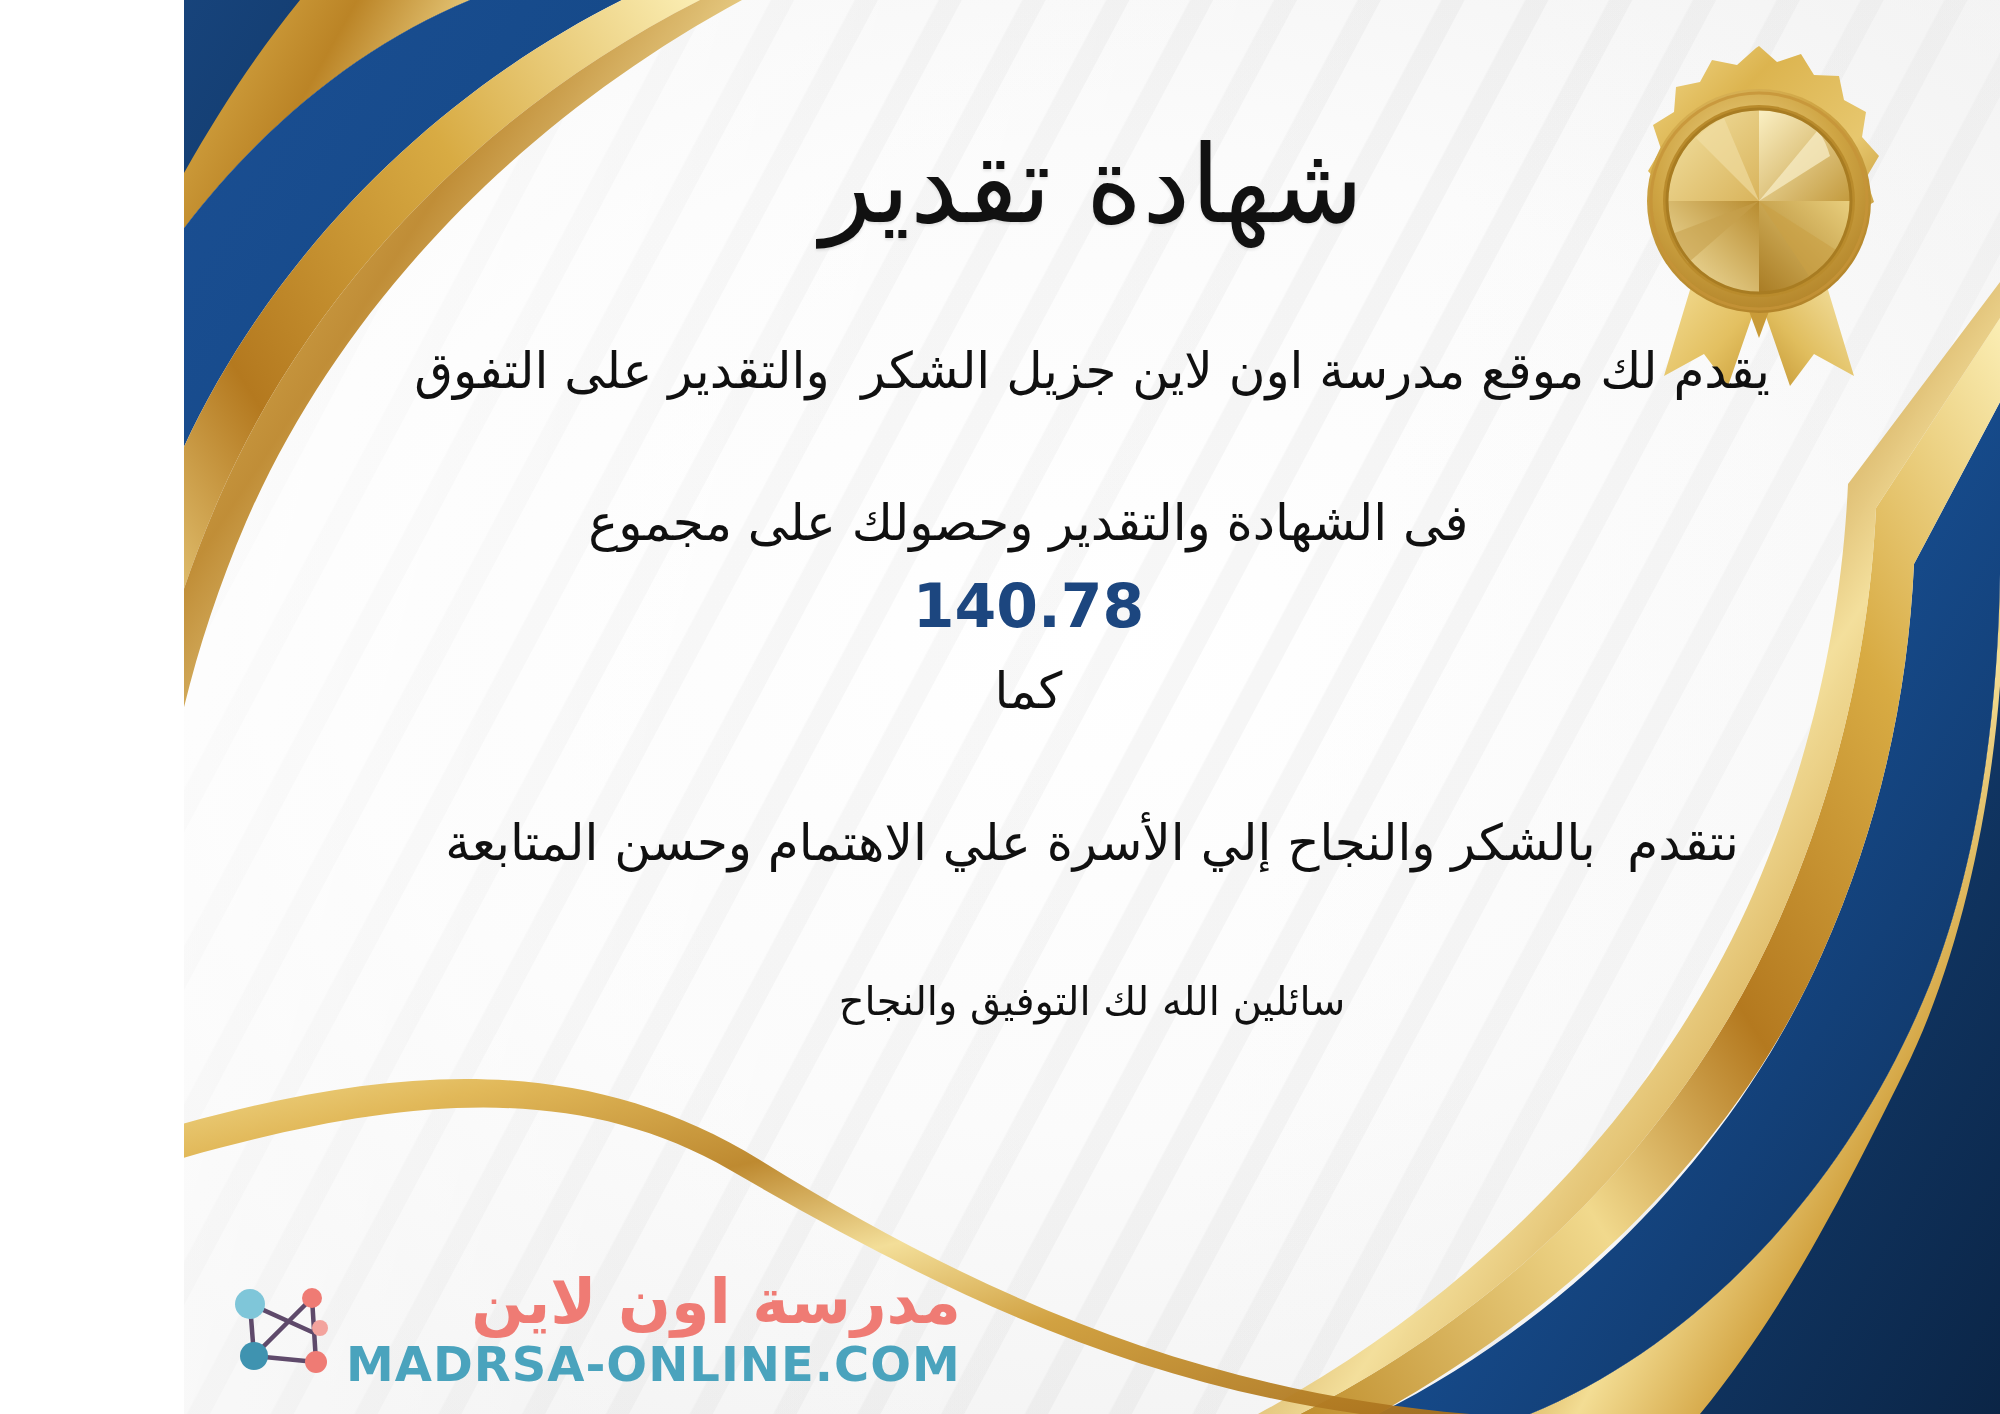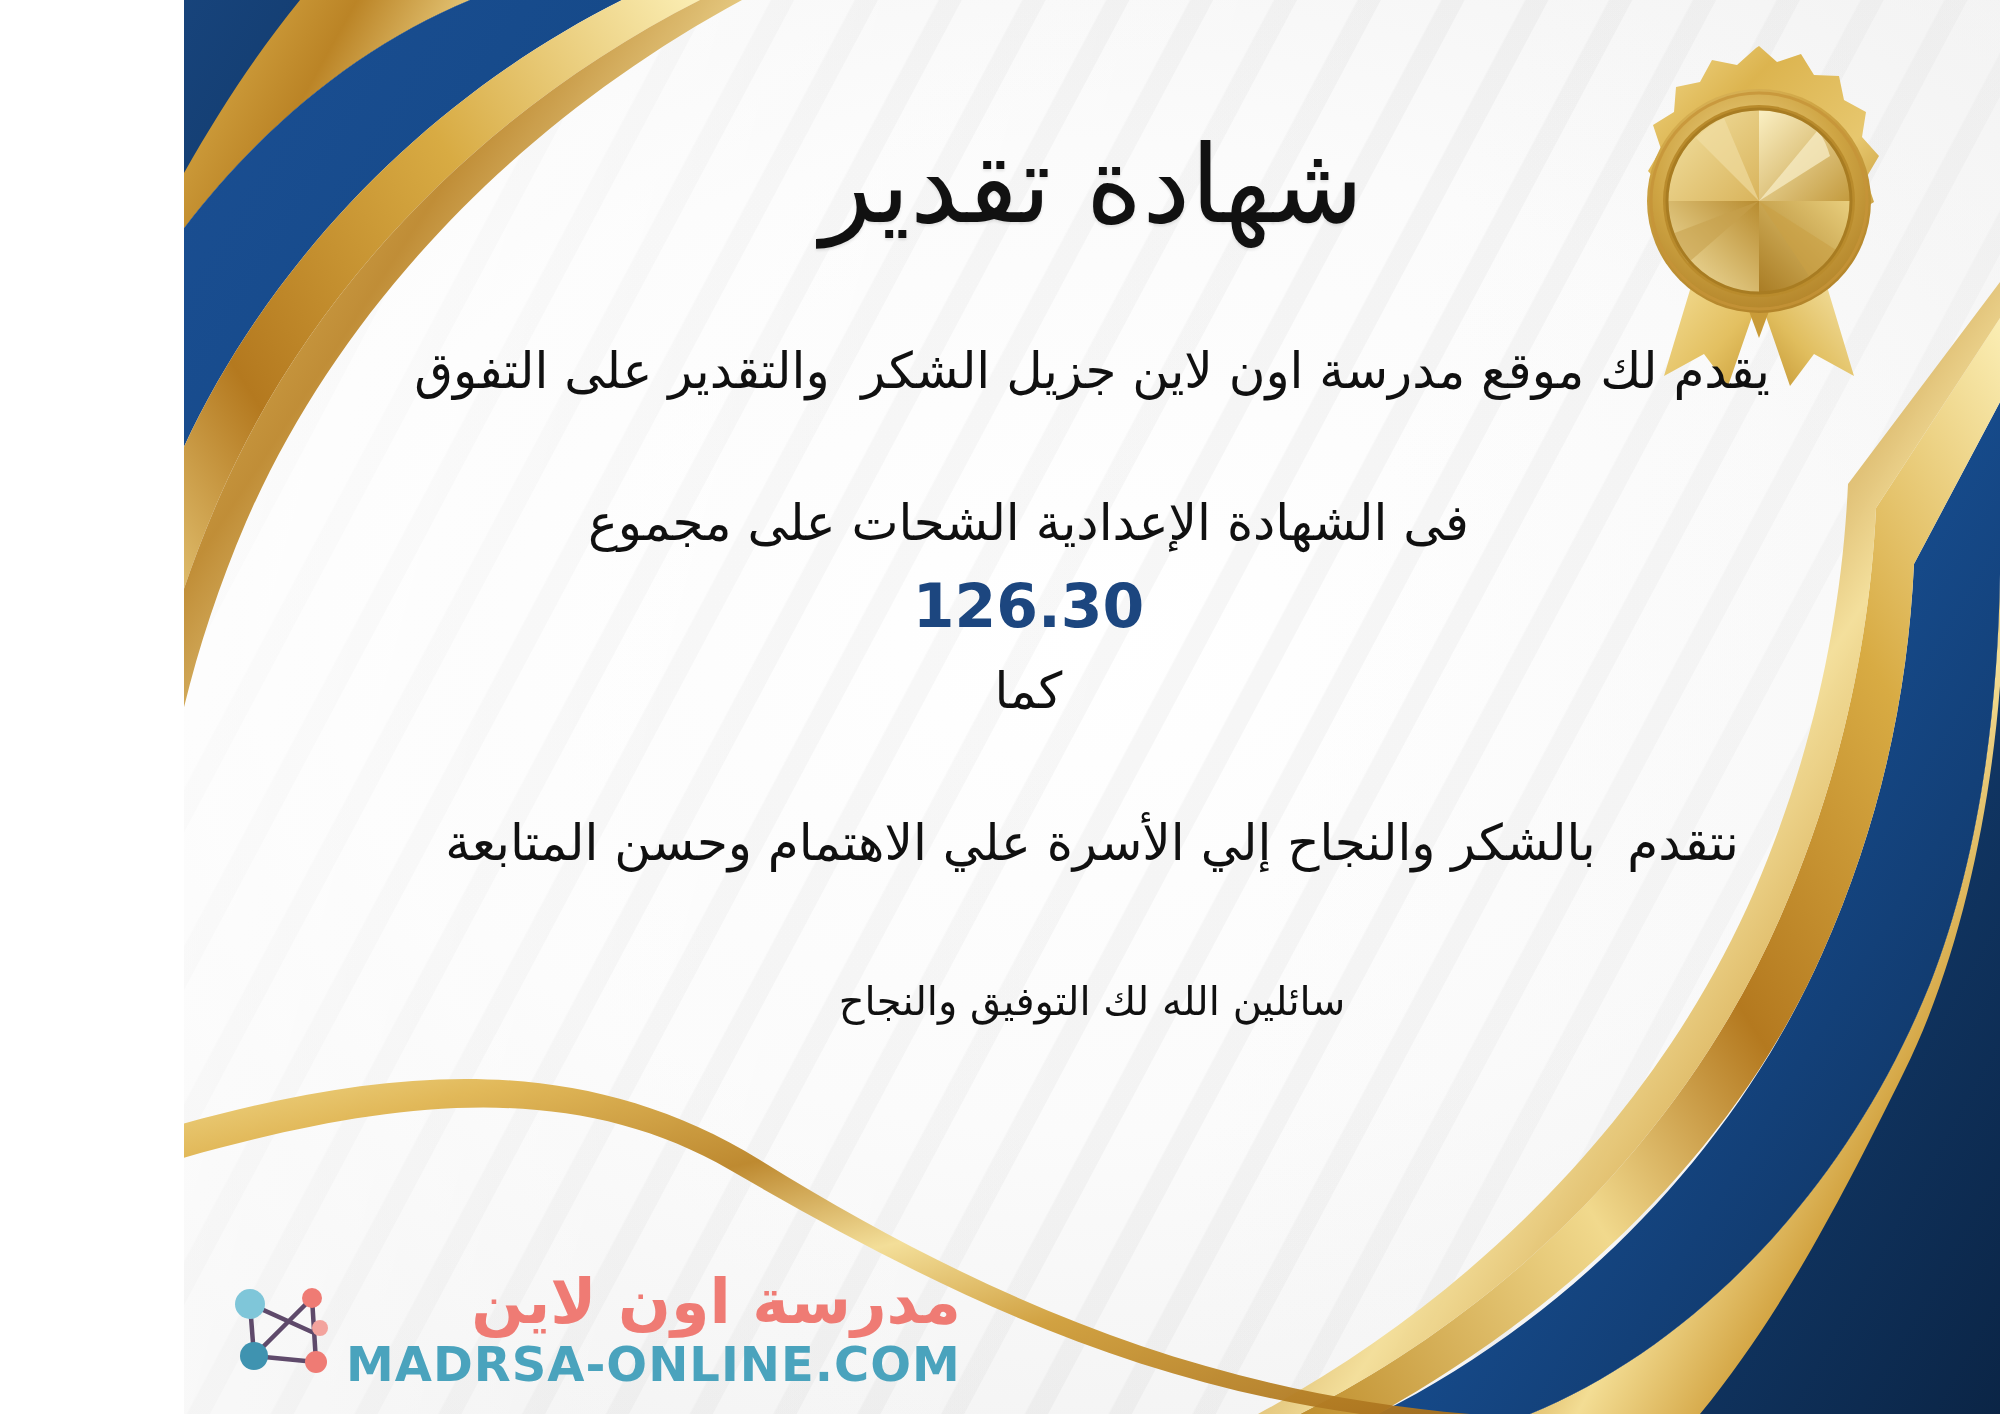--- a/index.html
+++ b/index.html
@@ -289,22 +289,22 @@
   </div>
 
   <div class="content">
 
     <div class="cert-title">شهادة تقدير</div>
 
 
     <div class="body-text">
       <span class="body-line">يقدم لك موقع مدرسة اون لاين جزيل الشكر  والتقدير على التفوق</span>
       <span class="body-line">
-        <span>فى الشهادة الإعدادية الشحات على مجموع</span>
-        <span class="score">126.30</span>
+        <span>فى الشهادة والتقدير وحصولك على مجموع</span>
+        <span class="score">140.78</span>
         <span>كما</span>
       </span>
       <span class="body-line">نتقدم  بالشكر والنجاح إلي الأسرة علي الاهتمام وحسن المتابعة</span>
     </div>
 
     <div class="closing-text">سائلين الله لك التوفيق  والنجاح</div>
   </div>
 
   <div class="logo">
     <div class="logo-mark">

